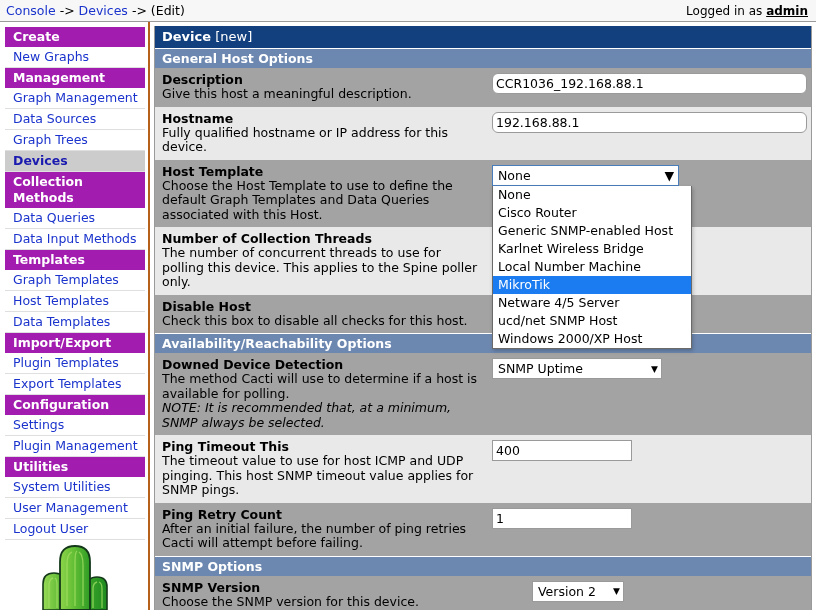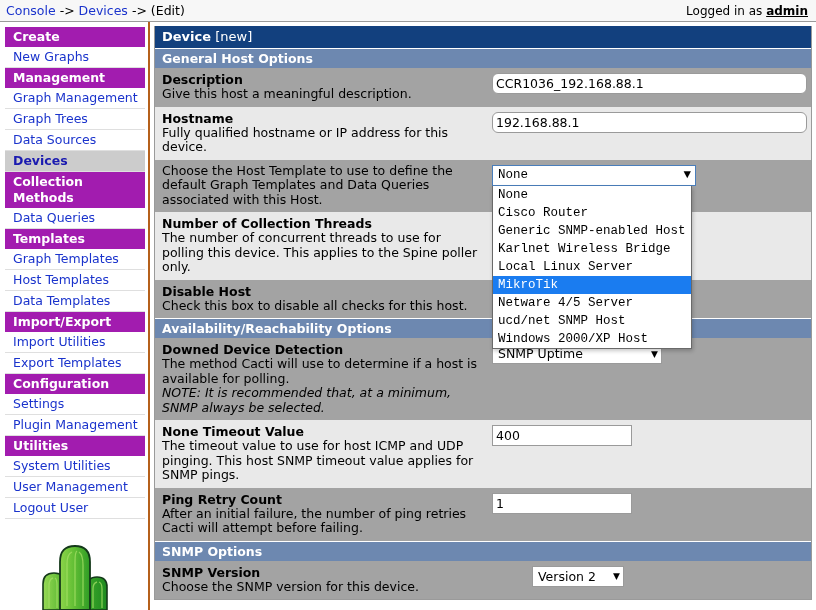--- a/index.html
+++ b/index.html
@@ -171,22 +171,21 @@
     cursor: pointer;
     color: #000;
   }
   .sel .arrow { font-size: 9px; margin-left: 8px; color: #000; }
   .sel-downed { width: 170px; }
   .sel-snmpver { width: 92px; margin-left: 40px; }
 
   
   #host-template-combo {
     position: relative;
-    width: 204px;
-    font-family: Liberation Mono, monospace;
+    width: 187px;
   }
   #host-template-display {
     display: flex;
     align-items: center;
     justify-content: space-between;
     border: 1px solid #4a7ebb;
     background: #ffffff;
     height: 21px;
     padding: 0 4px 0 5px;
     font-size: 12.5px;
@@ -233,31 +232,32 @@
 </div>
 
 <div id="page">
 
   <div id="sidebar">
     <div id="nav-items">
         <div class="nav-header">Create</div>
         <div class="nav-link">New Graphs</div>
         <div class="nav-header">Management</div>
         <div class="nav-link">Graph Management</div>
+        <div class="nav-link">Data Sources</div>
         <div class="nav-link">Graph Trees</div>
-        <div class="nav-link">Data Sources</div>
         <div class="nav-link active">Devices</div>
         <div class="nav-header">Collection Methods</div>
         <div class="nav-link">Data Queries</div>
+        <div class="nav-link">Data Input Methods</div>
         <div class="nav-header">Templates</div>
         <div class="nav-link">Graph Templates</div>
         <div class="nav-link">Host Templates</div>
         <div class="nav-link">Data Templates</div>
         <div class="nav-header">Import/Export</div>
-        <div class="nav-link">Import Utilities</div>
+        <div class="nav-link">Plugin Templates</div>
         <div class="nav-link">Export Templates</div>
         <div class="nav-header">Configuration</div>
         <div class="nav-link">Settings</div>
         <div class="nav-link">Plugin Management</div>
         <div class="nav-header">Utilities</div>
         <div class="nav-link">System Utilities</div>
         <div class="nav-link">User Management</div>
         <div class="nav-link">Logout User</div>
       </div>
     <div id="nav-spacer"></div>
@@ -323,34 +323,35 @@
           <div class="field-label">Hostname</div>
           <div class="field-desc">Fully qualified hostname or IP address for this device.</div>
         </div>
         <div class="field-control">
           <input class="txt w-wide" type="text" value="192.168.88.1" style="">
         </div>
       </div>
 
       <div class="field-row even">
         <div class="field-text">
+          <div class="field-label">Host Template</div>
           <div class="field-desc">Choose the Host Template to use to define the default Graph Templates and Data Queries associated with this Host.</div>
         </div>
         <div class="field-control">
           <div id="host-template-combo">
             <div id="host-template-display">
               <span>None</span>
               <span class="arrow">▼</span>
             </div>
             <div id="host-template-list">
                 <div class="opt">None</div>
                 <div class="opt">Cisco Router</div>
                 <div class="opt">Generic SNMP-enabled Host</div>
                 <div class="opt">Karlnet Wireless Bridge</div>
-                <div class="opt">Local Linux Server</div>
+                <div class="opt">Local Number Machine</div>
                 <div class="opt selected">MikroTik</div>
                 <div class="opt">Netware 4/5 Server</div>
                 <div class="opt">ucd/net SNMP Host</div>
                 <div class="opt">Windows 2000/XP Host</div>
               </div>
           </div>
         </div>
       </div>
 
       <div class="field-row odd">
@@ -380,21 +381,21 @@
         <div class="field-control">
           <div class="sel sel-downed">
             <span>SNMP Uptime</span>
             <span class="arrow">▼</span>
           </div>
         </div>
       </div>
 
       <div class="field-row odd">
         <div class="field-text">
-          <div class="field-label">None Timeout Value</div>
+          <div class="field-label">Ping Timeout This</div>
           <div class="field-desc">The timeout value to use for host ICMP and UDP pinging. This host SNMP timeout value applies for SNMP pings.</div>
         </div>
         <div class="field-control">
           <input class="txt w-mid" type="text" value="400" style="">
         </div>
       </div>
 
       <div class="field-row even">
         <div class="field-text">
           <div class="field-label">Ping Retry Count</div>

